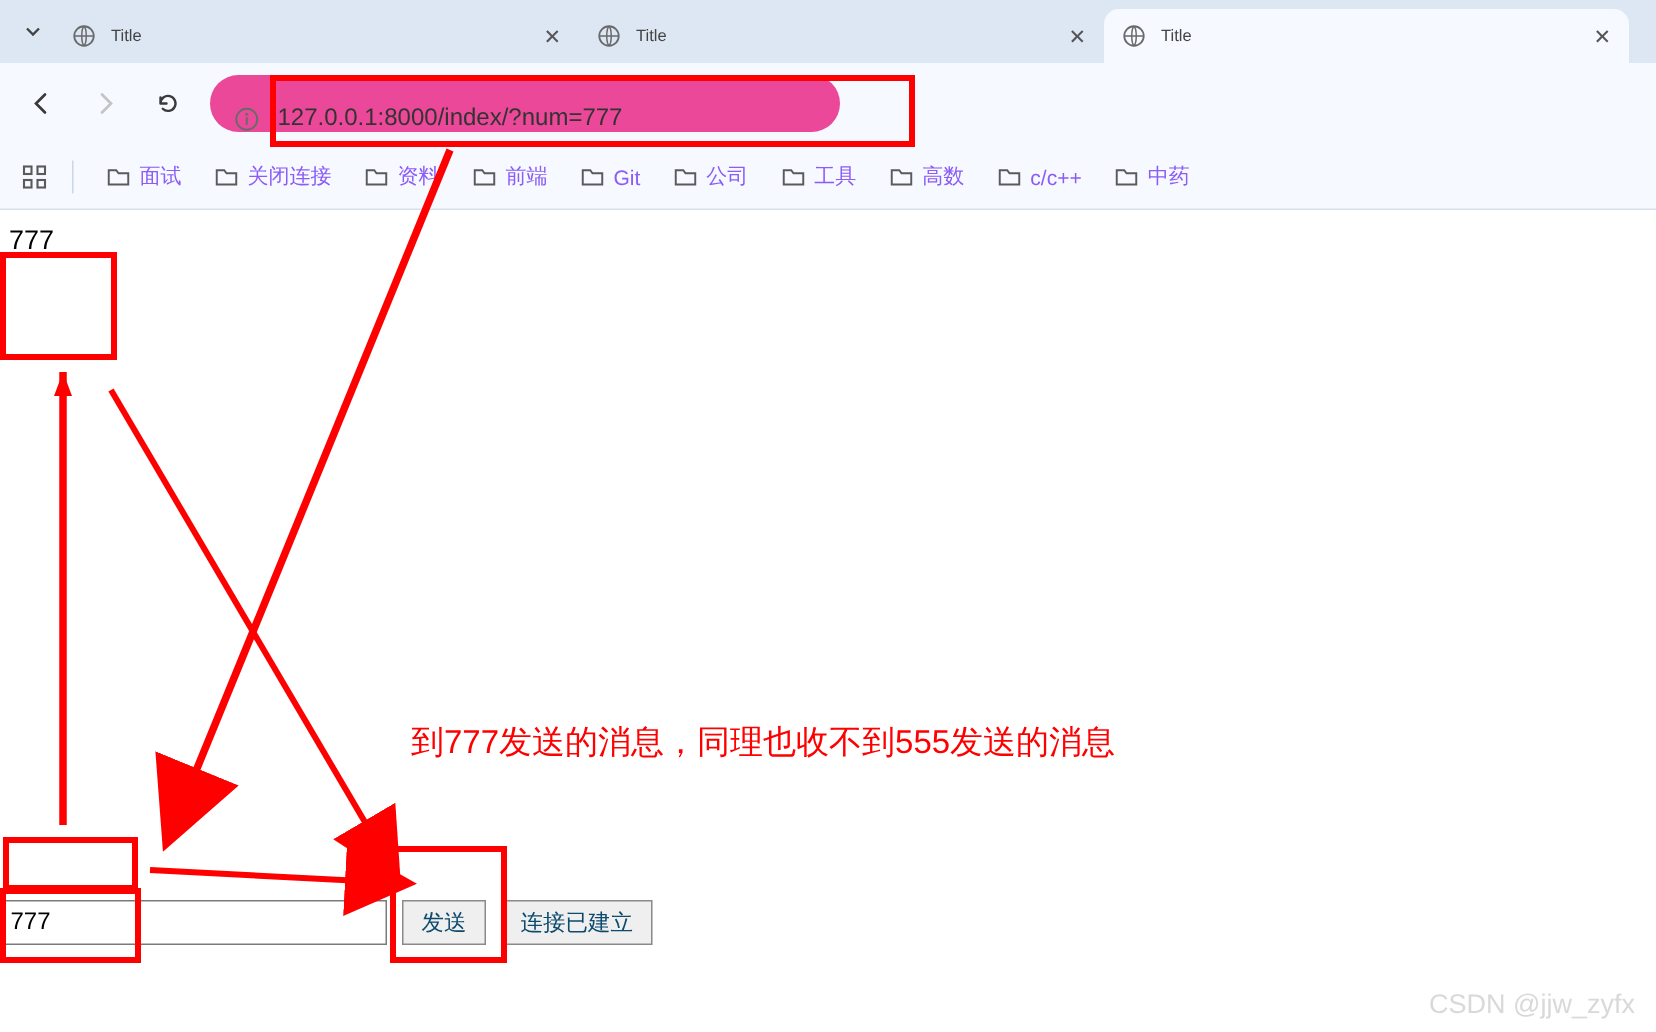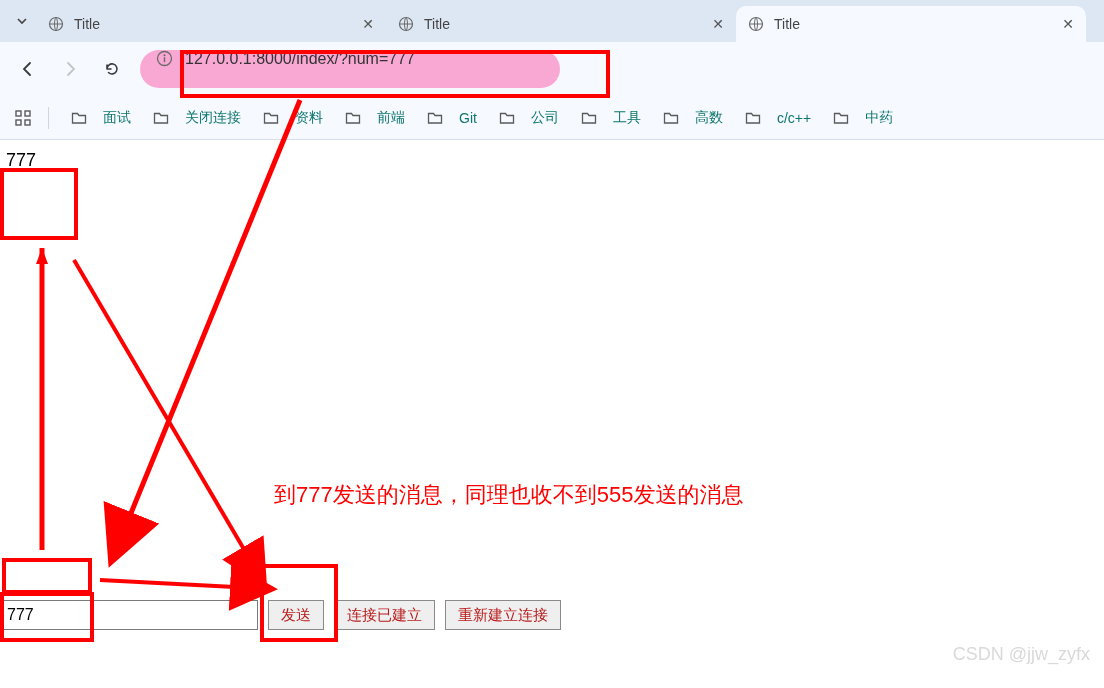--- a/index.html
+++ b/index.html
@@ -2,39 +2,39 @@
 <html><head>
 <meta charset="utf-8">
 <style>
 *{box-sizing:border-box;margin:0;padding:0;font-family:"Microsoft YaHei",Arial,sans-serif}
 body{width:1104px;height:688px;background:#fff;position:relative;overflow:hidden}
 .tabstrip{height:42px;background:#dde7f4;display:flex;align-items:center;padding-left:8px}
 .tabctl{width:28px;height:28px;display:flex;align-items:center;justify-content:center;color:#4a4a4a}
 .tab{height:36px;flex:0 0 350px;display:flex;align-items:center;padding:0 12px;gap:10px;border-radius:10px 10px 0 0;margin-top:6px;position:relative}
 .tab.active{background:#f6f9ff}
 .tab .globe{width:16px;height:16px;flex:0 0 16px}
-.tab .ttxt{flex:1;font-size:14px;color:#444}
+.tab .ttxt{flex:1;font-size:11px;color:#444}
 .tab .close{color:#555;font-size:14px}
 .addrbar{height:54px;background:#f6f9ff;display:flex;align-items:center;padding:0 14px;gap:14px}
 .navbtn{width:28px;height:28px;display:flex;align-items:center;justify-content:center;color:#3a3a3a}
 .navbtn.dis{color:#b8b8b8}
-.urlbox{flex:0 0 420px;height:38px;border-radius:20px;background:#f9a8d4;display:flex;align-items:flex-start;padding:0 16px;gap:12px;font-size:16px;color:#333}
+.urlbox{flex:0 0 420px;height:38px;border-radius:20px;background:#ec4899;display:flex;align-items:flex-end;padding:0 16px;gap:12px;font-size:16px;color:#333}
 .bookbar{height:44px;background:#f6f9ff;border-bottom:1px solid #d7dfec;display:flex;align-items:center;padding:0 14px;gap:10px}
 .appsicn{width:18px;height:18px}
 .bmsep{width:1px;height:22px;background:#cdd6e4;margin:0 6px}
-.bm{display:flex;align-items:center;gap:16px;font-size:14px;color:#0f766e;padding:4px 6px}
+.bm{display:flex;align-items:center;gap:6px;font-size:14px;color:#8b5cf6;padding:4px 6px}
 .bm .fld{width:16px;height:16px}
 .page{position:relative;padding:8px 6px;font-size:18px;color:#000}
 .page .ln{line-height:24px}
 .controls{position:absolute;left:0;top:460px;display:flex;align-items:center;gap:10px}
 .txtin{width:258px;height:30px;border:1px solid #7a7a7a;font-size:16px;padding:2px 6px;background:#fff}
-.btn{height:30px;border:1px solid #8a8a8a;background:#efefef;font-size:15px;padding:2px 12px;color:#b91c1c}
+.btn{height:30px;border:1px solid #8a8a8a;background:#efefef;font-size:15px;padding:2px 12px;color:#0c4a6e}
 .redbox{position:absolute;border:4px solid #ff0000;pointer-events:none}
 .anno{position:absolute;font-size:22px;color:#ff0000;line-height:34px;max-width:640px}
-.wm{position:absolute;right:14px;bottom:23px;font-size:18px;color:#d9d9d9}
+.wm{position:absolute;right:14px;bottom:8px;font-size:18px;color:#d9d9d9}
 svg{display:block}
 .arrows{position:absolute;left:0;top:0;pointer-events:none}
 </style>
 </head>
 <body>
 
 <div class="tabstrip">
   <div class="tabctl">
     <svg width="12" height="12" viewBox="0 0 12 12">
         <path d="M2 4l4 4 4-4" stroke="#444" stroke-width="1.6" fill="none"></path>
@@ -192,21 +192,20 @@
     </div>
 </div>
 
 <div class="page">
   <div class="ln">777</div>
 
   <div class="controls">
     <input class="txtin" type="text" value="777" style="">
     <button class="btn">发送</button>
     <button class="btn">连接已建立</button>
-    <button class="btn">重新建立连接</button>
   </div>
 </div>
 
 <div class="redbox" style="left:180px;top:50px;width:430px;height:48px"></div>
 <div class="redbox" style="left:0px;top:168px;width:78px;height:72px"></div>
 <div class="redbox" style="left:2px;top:558px;width:90px;height:36px"></div>
 <div class="redbox" style="left:0px;top:592px;width:94px;height:50px"></div>
 <div class="redbox" style="left:260px;top:564px;width:78px;height:78px"></div>
 
 <div class="anno" style="left:274px;top:478px">

